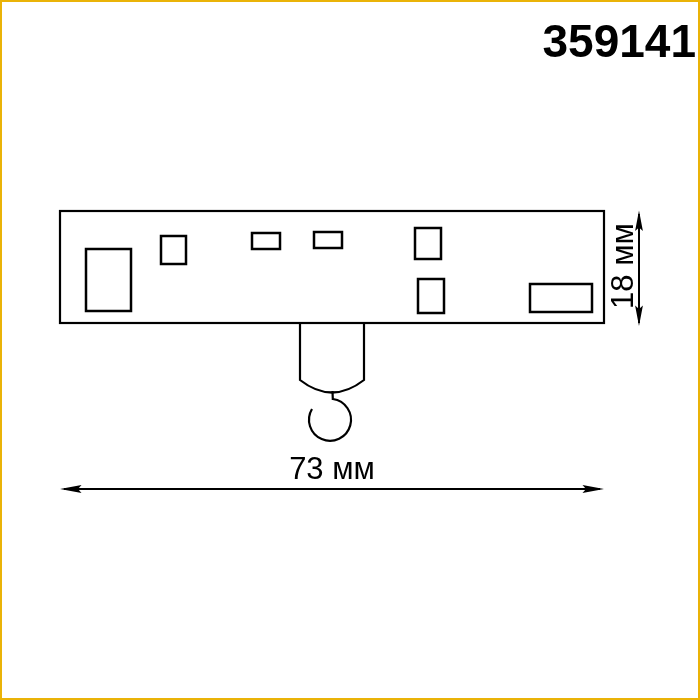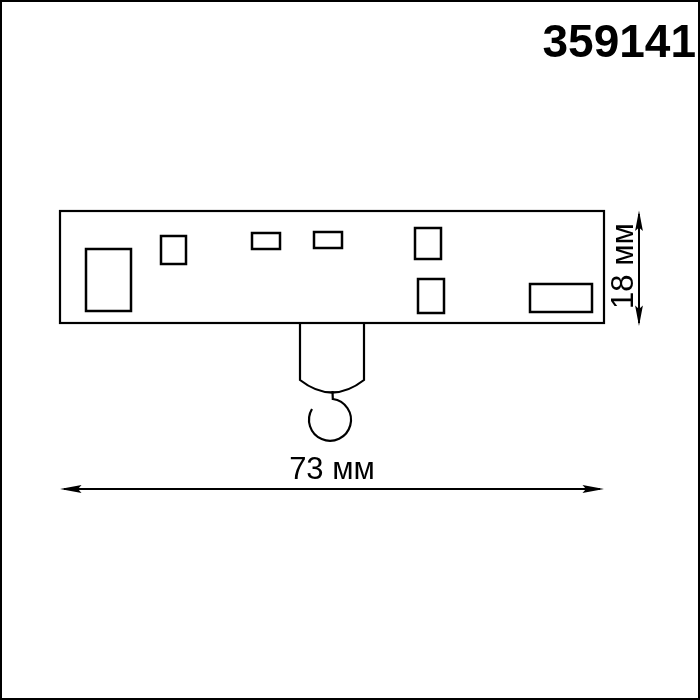--- a/index.html
+++ b/index.html
@@ -8,21 +8,21 @@
     width: 700px;
     height: 700px;
     background: #ffffff;
     font-family: "Liberation Sans", sans-serif;
   }
   .frame {
     position: absolute;
     left: 0; top: 0;
     width: 696px;
     height: 696px;
-    border: 2px solid #000000;
+    border: 2px solid #eab308;
     background: #ffffff;
     overflow: hidden;
   }
   svg { display: block; }
   .dim-label {
     font-family: "Liberation Sans", sans-serif;
     font-size: 31px;
     fill: #000000;
     font-weight: 400;
   }

